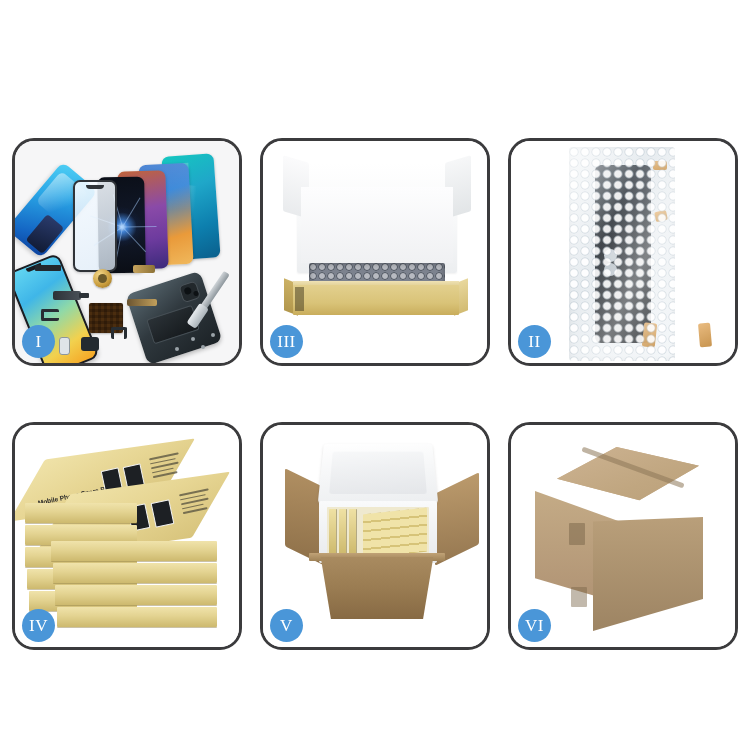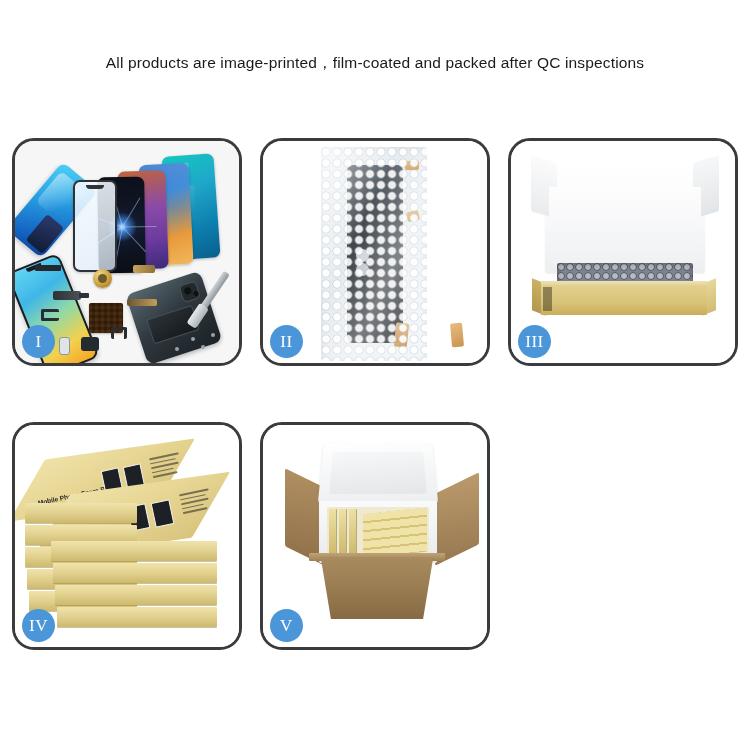--- a/index.html
+++ b/index.html
@@ -243,21 +243,20 @@
     background:rgba(140,118,88,.55);transform:rotate(20deg);border-radius:2px;}
   .c6-tab1{position:absolute;left:34px;top:76px;width:16px;height:22px;background:rgba(120,100,72,.5);border-radius:1px;}
   .c6-tab2{position:absolute;left:36px;top:140px;width:16px;height:20px;background:rgba(120,100,72,.45);border-radius:1px;}
 </style>
 </head>
 <body>
 
 <div class="page">
 
   <div class="header">
-    <div class="subtitle">All products are image-printed，film-coated and packed after QC inspections</div>
   </div>
 
   <div class="grid">
 
     <div class="card">
       <div class="stage p1">
         <div class="film">
             <span class="dk"></span>
           </div>
 
@@ -302,49 +301,49 @@
         <div class="brk2"></div>
         <div class="scrw s1"></div>
         <div class="scrw s2"></div>
         <div class="scrw s3"></div>
         <div class="scrw s4"></div>
       </div>
       <div class="badge">I</div>
     </div>
 
     <div class="card">
+      <div class="stage p3">
+        <div class="b3-lid"></div>
+        <div class="b3-foam"></div>
+        <div class="b3-fill"></div>
+        <div class="b3-left"></div>
+        <div class="b3-right"></div>
+        <div class="b3-rim"></div>
+        <div class="b3-front"></div>
+        <div class="b3-tab"></div>
+      </div>
+      <div class="badge">III</div>
+    </div>
+
+    <div class="card">
       <div class="stage p2">
         <div class="bag">
           <div class="inner-part">
             <span class="flexstrip"></span>
               <span class="ring"></span>
           </div>
           <div class="tape t1"></div>
           <div class="tape t2"></div>
           <div class="tape t3"></div>
           <div class="tape t4"></div>
           <div class="bubbles"></div>
           <div class="sheen"></div>
         </div>
       </div>
       <div class="badge">II</div>
-    </div>
-
-    <div class="card">
-      <div class="stage p3">
-        <div class="b3-lid"></div>
-        <div class="b3-foam"></div>
-        <div class="b3-fill"></div>
-        <div class="b3-left"></div>
-        <div class="b3-right"></div>
-        <div class="b3-rim"></div>
-        <div class="b3-front"></div>
-        <div class="b3-tab"></div>
-      </div>
-      <div class="badge">III</div>
     </div>
 
     <div class="card">
       <div class="stage p4">
         <div class="stack">
 
           <div class="bx" style="left:6px;top:8px;width:150px;height:62px;">
             <div class="top" style="transform:skew(-30deg,-8deg);"></div>
             <div class="lab" style="left:10px;top:42px;font-size:6.5px;transform:rotate(-12deg);">Mobile Phone Spare Parts</div>
             <div class="swatch" style="left:76px;top:20px;width:18px;height:24px;transform:rotate(-12deg);"></div>
@@ -398,15 +397,28 @@
           <span class="slab" style="left:12px"></span>
           <span class="slab" style="left:22px"></span>
           <span class="slab2"></span>
         </div>
         <div class="v-rim"></div>
         <div class="v-front"></div>
       </div>
       <div class="badge">V</div>
     </div>
 
+    <div class="card">
+      <div class="stage p6">
+        <div class="c6">
+          <div class="c6-top"></div>
+          <div class="c6-seam"></div>
+          <div class="c6-left"></div>
+          <div class="c6-right"></div>
+          <div class="c6-tab1"></div>
+          <div class="c6-tab2"></div>
+        </div>
+      </div>
+      <div class="badge">VI</div>
+    </div>
 
   </div>
 </div>
 
 </body></html>

